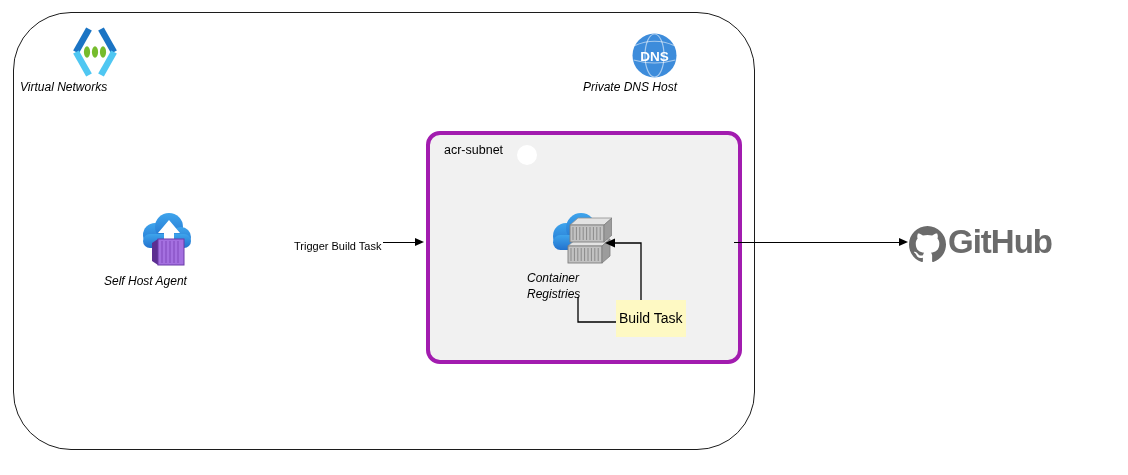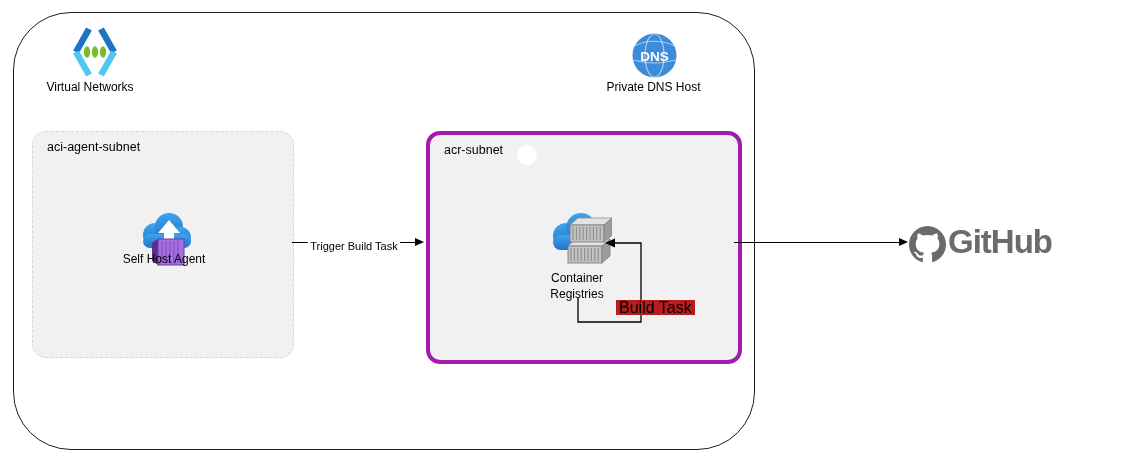--- a/index.html
+++ b/index.html
@@ -1,41 +1,41 @@
 <!DOCTYPE html>
 <html><head>
 <meta charset="utf-8">
 <style>
   html,body{margin:0;padding:0;background:#fff;}
   .canvas{
     position:relative;width:1128px;height:475px;background:#fff;overflow:hidden;
     font-family:"Liberation Sans",sans-serif;color:#000;
   }
   .lbl{position:absolute;font-size:12px;line-height:14px;white-space:nowrap;}
-  .lbl-center{text-align:center;}
+  .lbl-center{text-align:left;font-style:italic;}
   
   .vnet-box{
     position:absolute;left:13px;top:12px;width:740px;height:436px;
     border:1.2px solid #1c1c1c;border-radius:58px;background:transparent;
   }
   
   .subnet{
     position:absolute;top:131px;height:225px;border-radius:14px;background:#f1f1f1;
   }
   .subnet-aci{left:32px;width:260px;border:1.5px dashed #d6d6d6;}
   .subnet-acr{left:426px;width:308px;border:4px solid #a21caf;}
   .subnet-title{position:absolute;left:14px;top:8px;font-size:12.5px;white-space:nowrap;}
   .white-dot{position:absolute;left:87px;top:10px;width:20px;height:20px;border-radius:50%;background:#fff;}
   
   .hline{position:absolute;height:0;border-top:1.2px solid #000;}
   .arrowhead-right{position:absolute;width:0;height:0;
     border-top:4.5px solid transparent;border-bottom:4.5px solid transparent;border-left:9px solid #000;}
-  .edge-label-wrap{position:absolute;text-align:center;}
+  .edge-label-wrap{position:absolute;}
   .edge-label{display:inline-block;background:#fff;padding:0 2px;font-size:11px;line-height:13px;white-space:nowrap;}
-  .loop-label{position:absolute;background:#b91c1c;padding:1px 3px;font-size:16px;line-height:13px;white-space:nowrap;}
+  .loop-label{position:absolute;background:#fef9c3;padding:12px 3px;font-size:14px;line-height:13px;white-space:nowrap;}
   
   .icon{position:absolute;}
   svg text{font-family:"Liberation Sans",sans-serif;}
   
   .github-word{
     position:absolute;left:948px;top:223px;font-size:33px;line-height:38px;
     font-weight:bold;letter-spacing:-1px;color:#6b6b6b;white-space:nowrap;text-align:right;
   }
 </style>
 </head>
@@ -60,23 +60,20 @@
     <circle cx="22.5" cy="22.5" r="22" fill="#3D8CDB"></circle>
     <g stroke="rgba(255,255,255,0.55)" fill="none" stroke-width="1.2">
       <ellipse cx="22.5" cy="22.5" rx="9.5" ry="21.5"></ellipse>
       <path d="M3 12.5 Q22.5 4 42 12.5"></path>
       <path d="M1.5 27 Q22.5 33 43.5 27"></path>
     </g>
     <text x="22.5" y="27.5" text-anchor="middle" font-size="13.5" font-weight="bold" fill="#ffffff">DNS</text>
   </svg>
   <div class="lbl lbl-center" style="left:583px;top:80px;width:141px">Private DNS Host</div>
 
-  <div class="subnet subnet-aci">
-    <div class="subnet-title">aci-agent-subnet</div>
-  </div>
 
   <svg class="icon" style="left:138px;top:208px" width="56" height="58" viewBox="0 0 56 58">
     <defs>
       <linearGradient id="cloudG1" x1="0" y1="0" x2="0" y2="1">
         <stop offset="0" stop-color="#3EA4EC"></stop>
           <stop offset="1" stop-color="#2272CE"></stop>
       </linearGradient>
     </defs>
     <g fill="url(#cloudG1)">
       <circle cx="17" cy="27" r="12"></circle>
@@ -84,21 +81,21 @@
       <circle cx="43" cy="29" r="10"></circle>
       <rect x="5" y="26" width="48" height="14" rx="7"></rect>
     </g>
     <polygon points="31,12 42,25 36,25 36,35 26,35 26,25 20,25" fill="#ffffff"></polygon>
     <g>
       <polygon points="14,35 20,31 20,57 14,53" fill="#5C2E91"></polygon>
       <rect x="20" y="31" width="26" height="26" fill="#A470E0" stroke="#6B3AA8" stroke-width="1"></rect>
       <path d="M24 33 V55 M28 33 V55 M32 33 V55 M36 33 V55 M40 33 V55" stroke="#8C55C8" stroke-width="1.5" fill="none"></path>
     </g>
   </svg>
-  <div class="lbl lbl-center" style="left:104px;top:252px;width:120px">Self Host Agent</div>
+  <div class="lbl lbl-center" style="left:104px;top:274px;width:120px">Self Host Agent</div>
 
   <div class="subnet subnet-acr">
     <div class="subnet-title">acr-subnet</div>
     <div class="white-dot"></div>
   </div>
 
   <svg class="icon" style="left:548px;top:210px" width="64" height="58" viewBox="0 0 64 58">
     <defs>
       <linearGradient id="cloudG2" x1="0" y1="0" x2="0" y2="1">
         <stop offset="0" stop-color="#3EA4EC"></stop>

